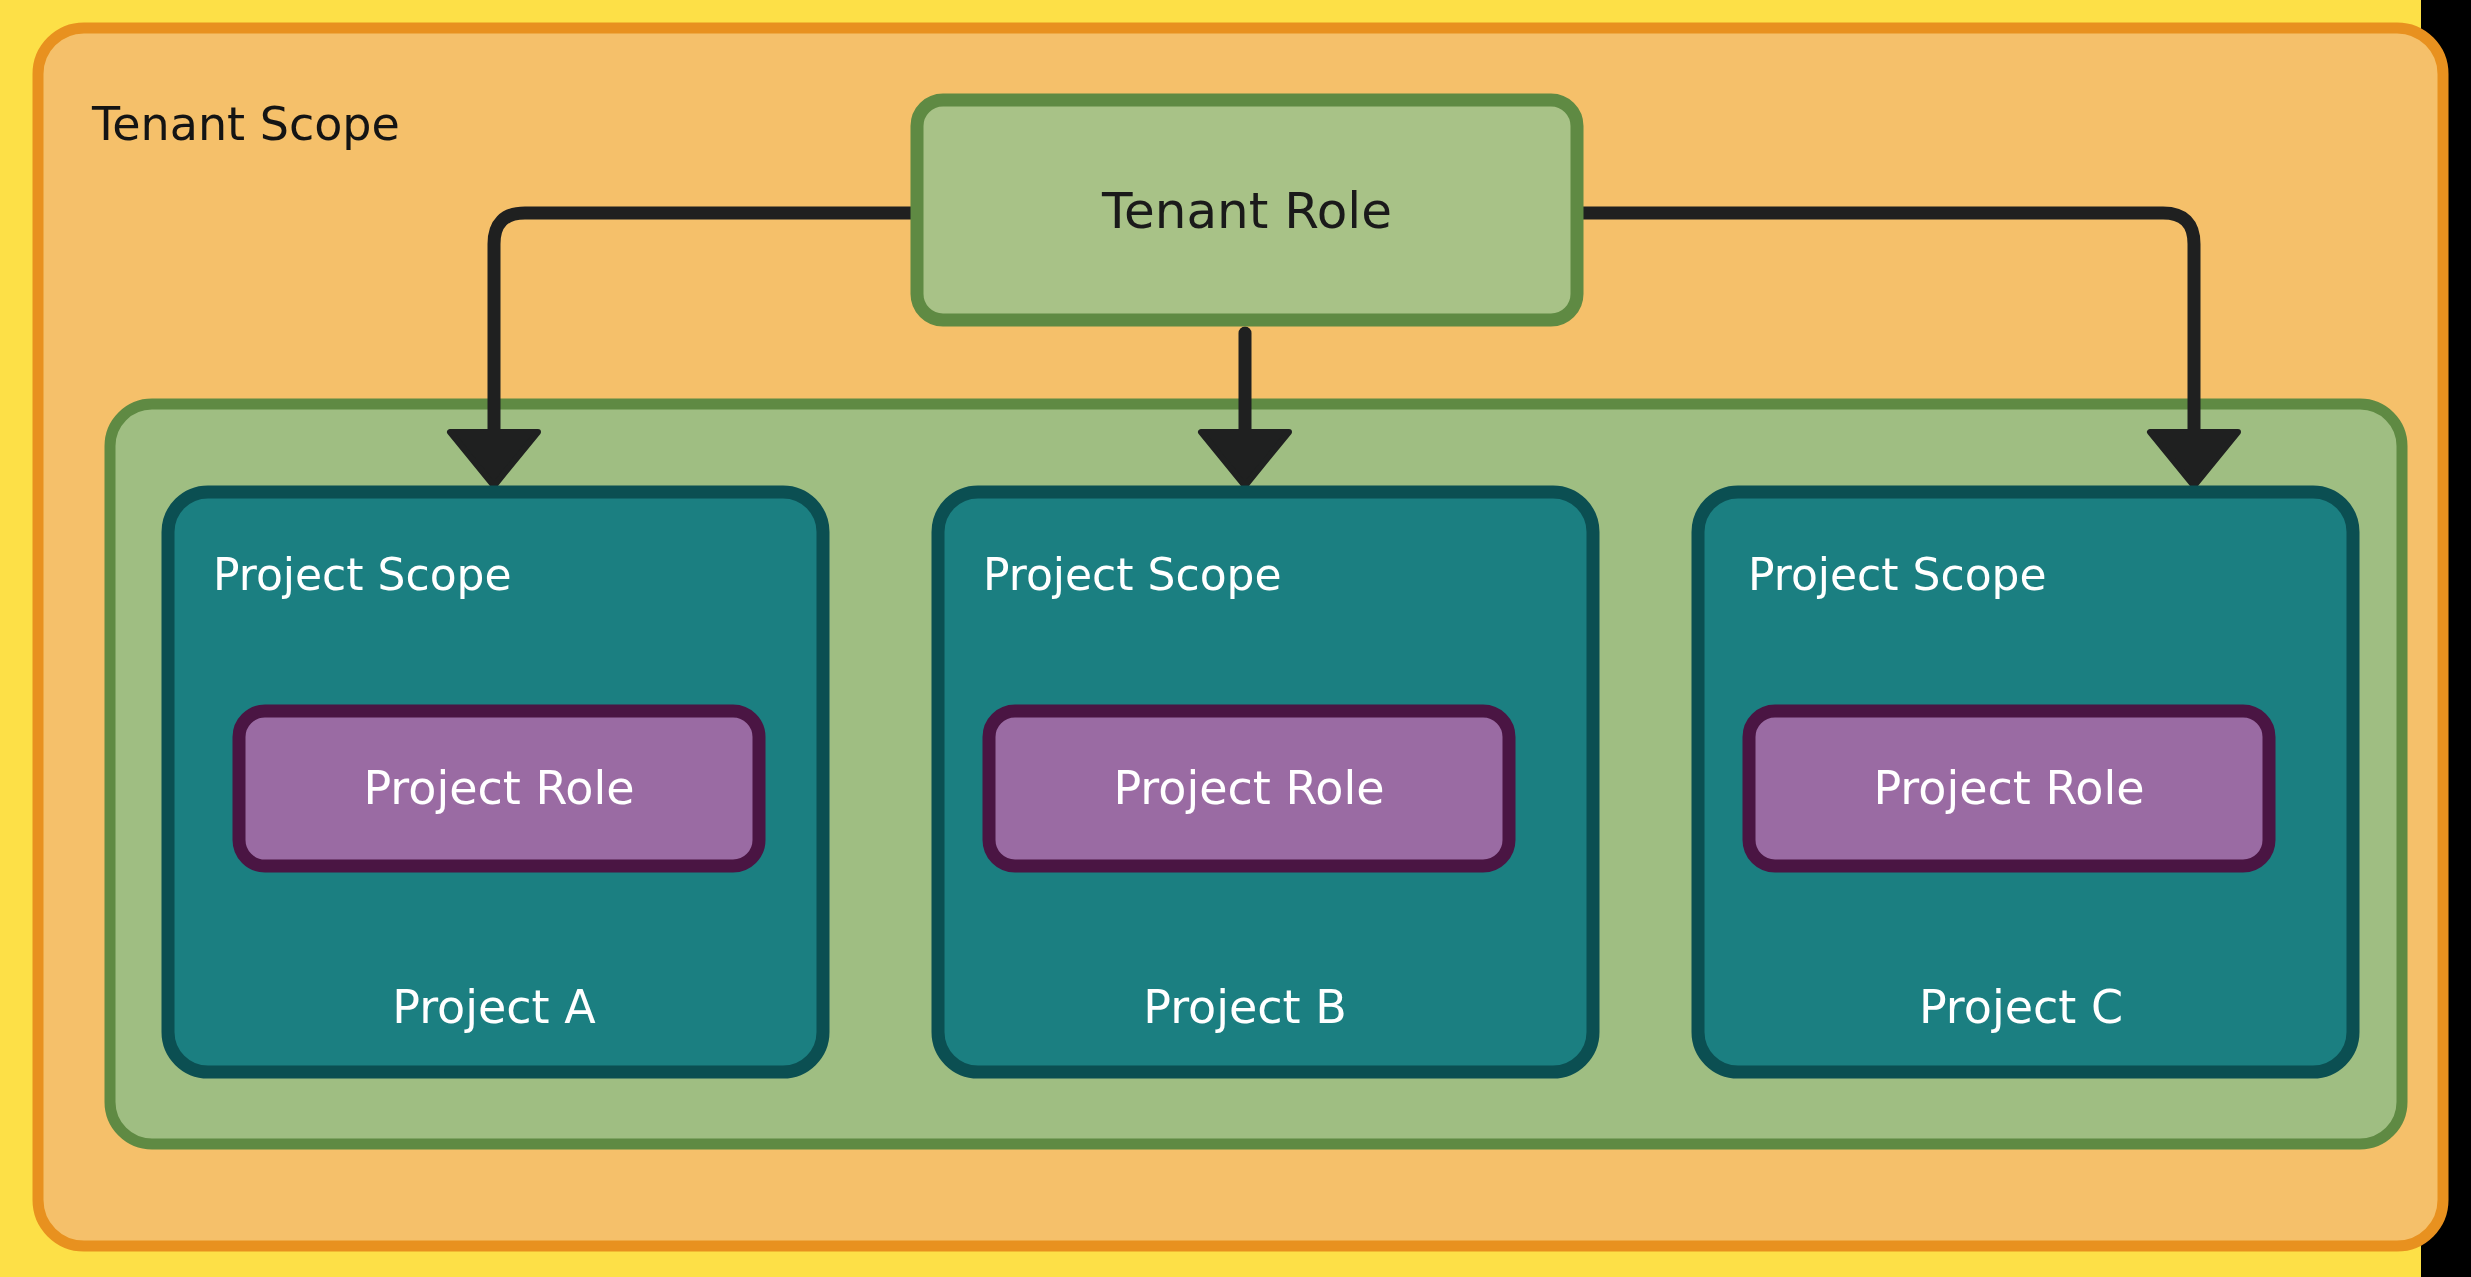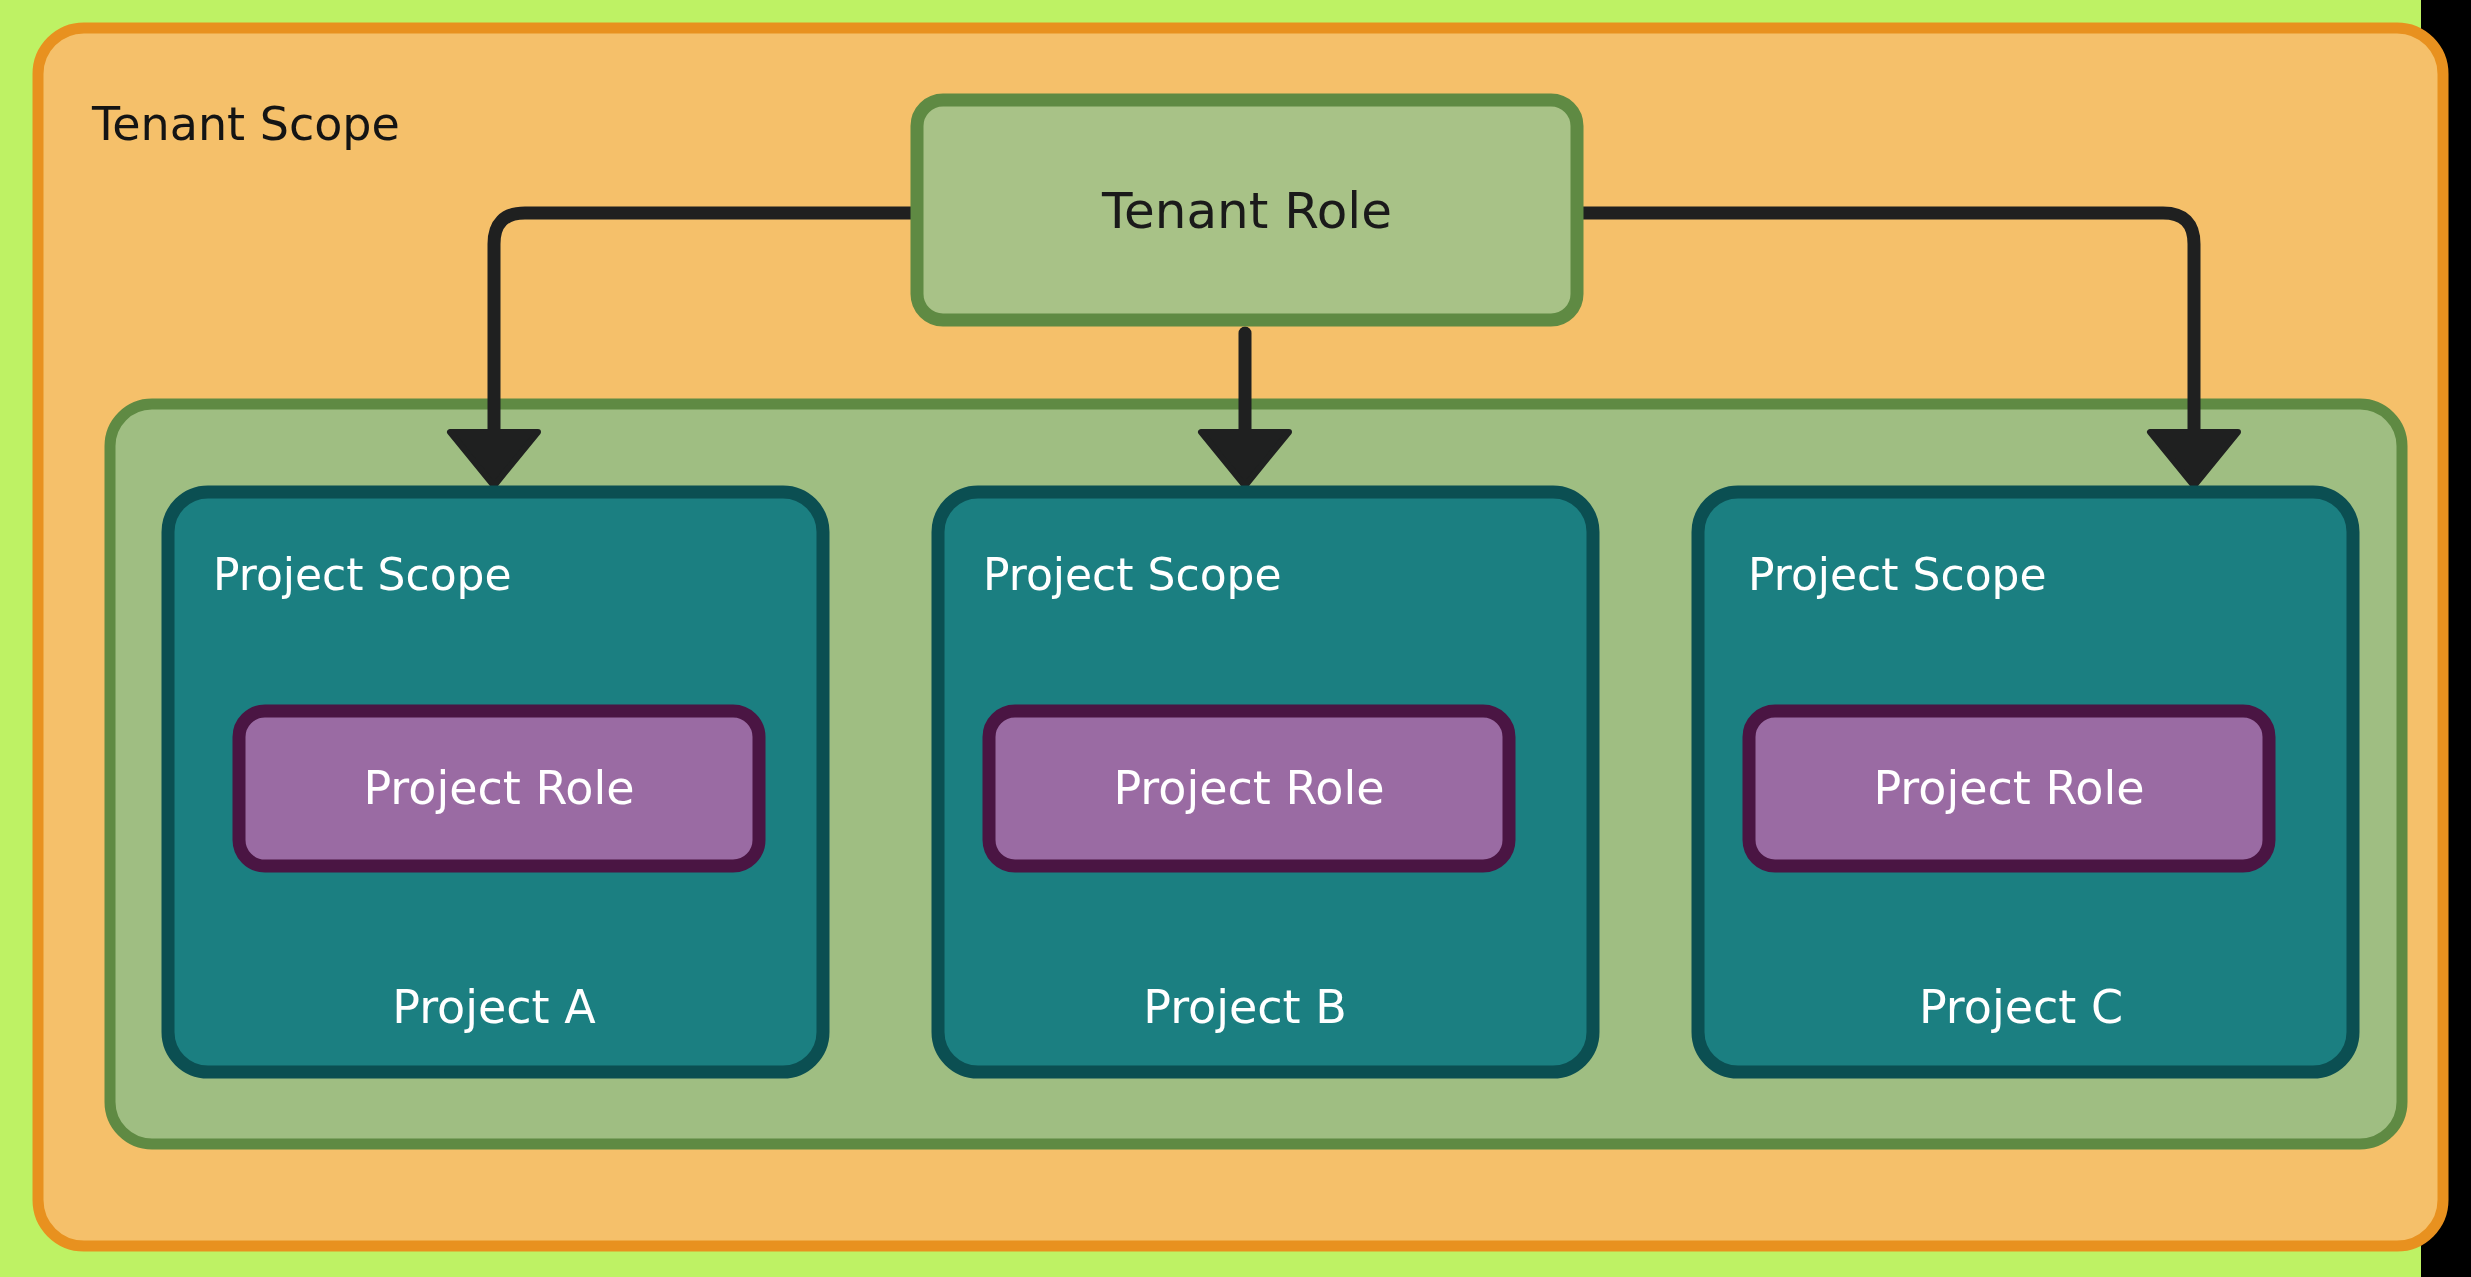--- a/index.html
+++ b/index.html
@@ -11,21 +11,21 @@
   body {
     width: 2471px;
     height: 1277px;
     overflow: hidden;
     font-family: "DejaVu Sans", "Liberation Sans", sans-serif;
   }
   #diagram-root {
     position: relative;
     width: 2421px;
     height: 1277px;
-    background: #bef264;
+    background: #fde047;
     text-decoration: underline;
   }
   svg#diagram-svg {
     display: block;
     width: 2471px;
     height: 1277px;
   }
   .lbl {
     font-family: "DejaVu Sans", "Liberation Sans", sans-serif;
     font-weight: 400;

